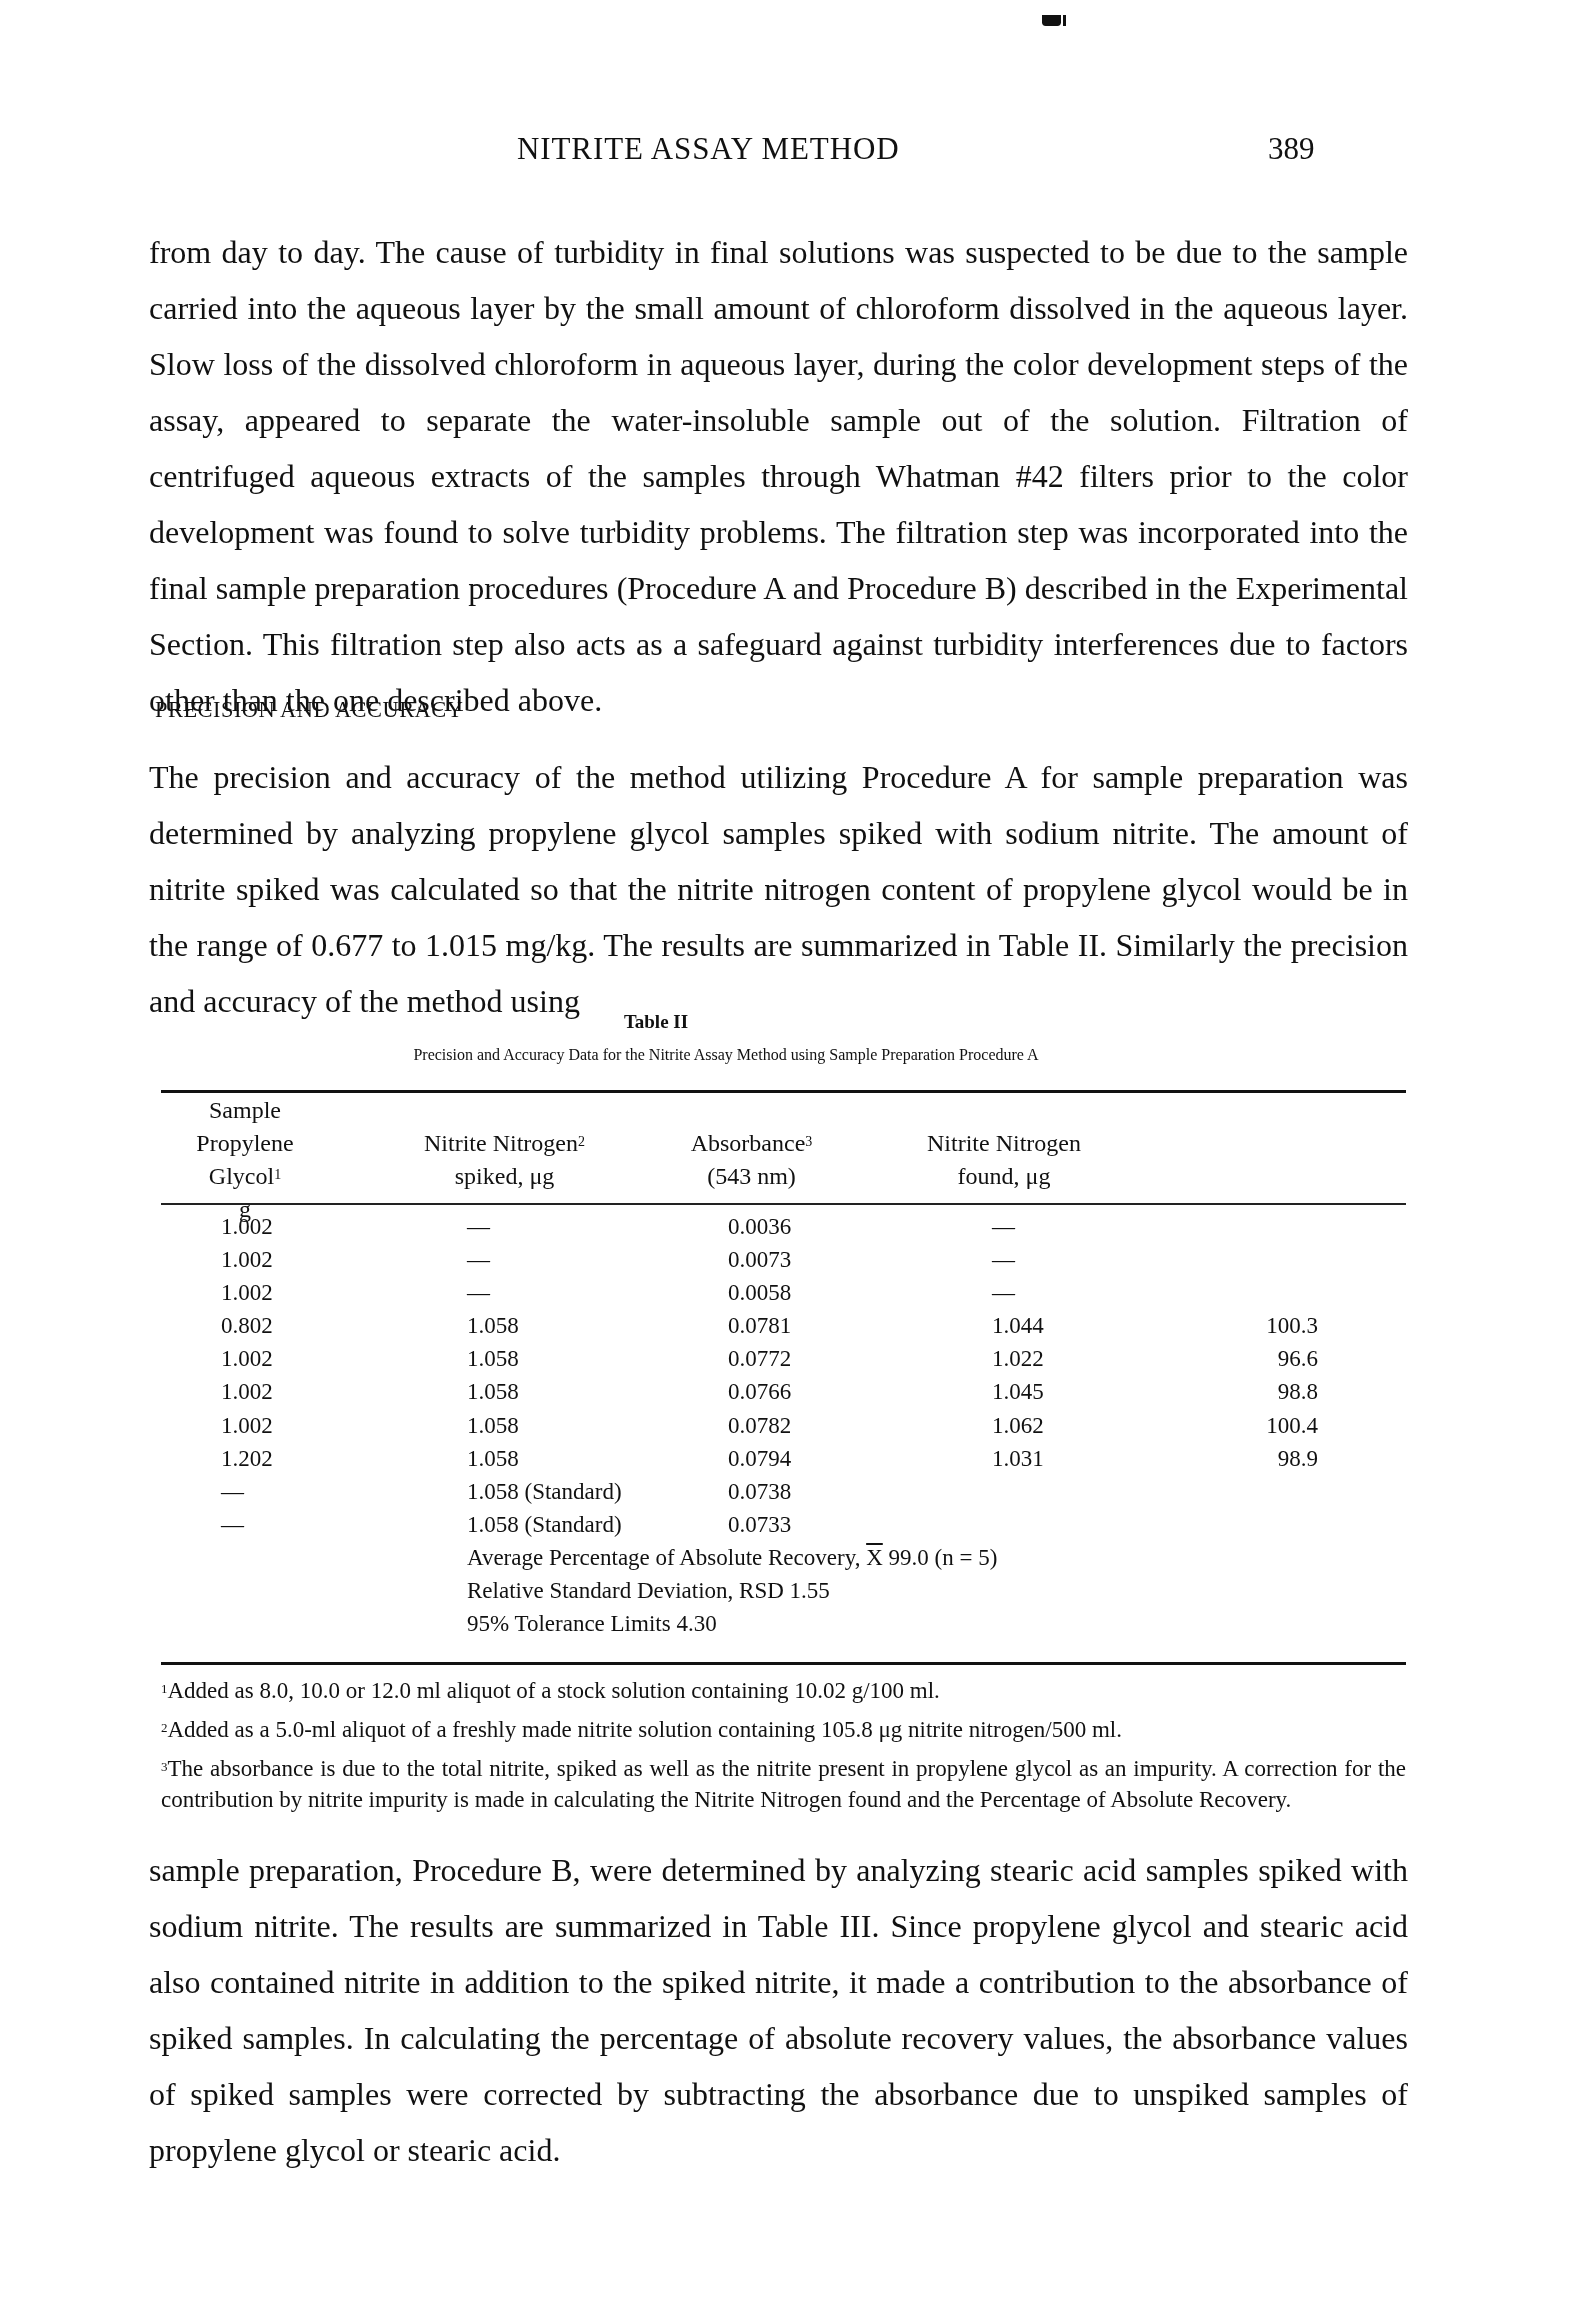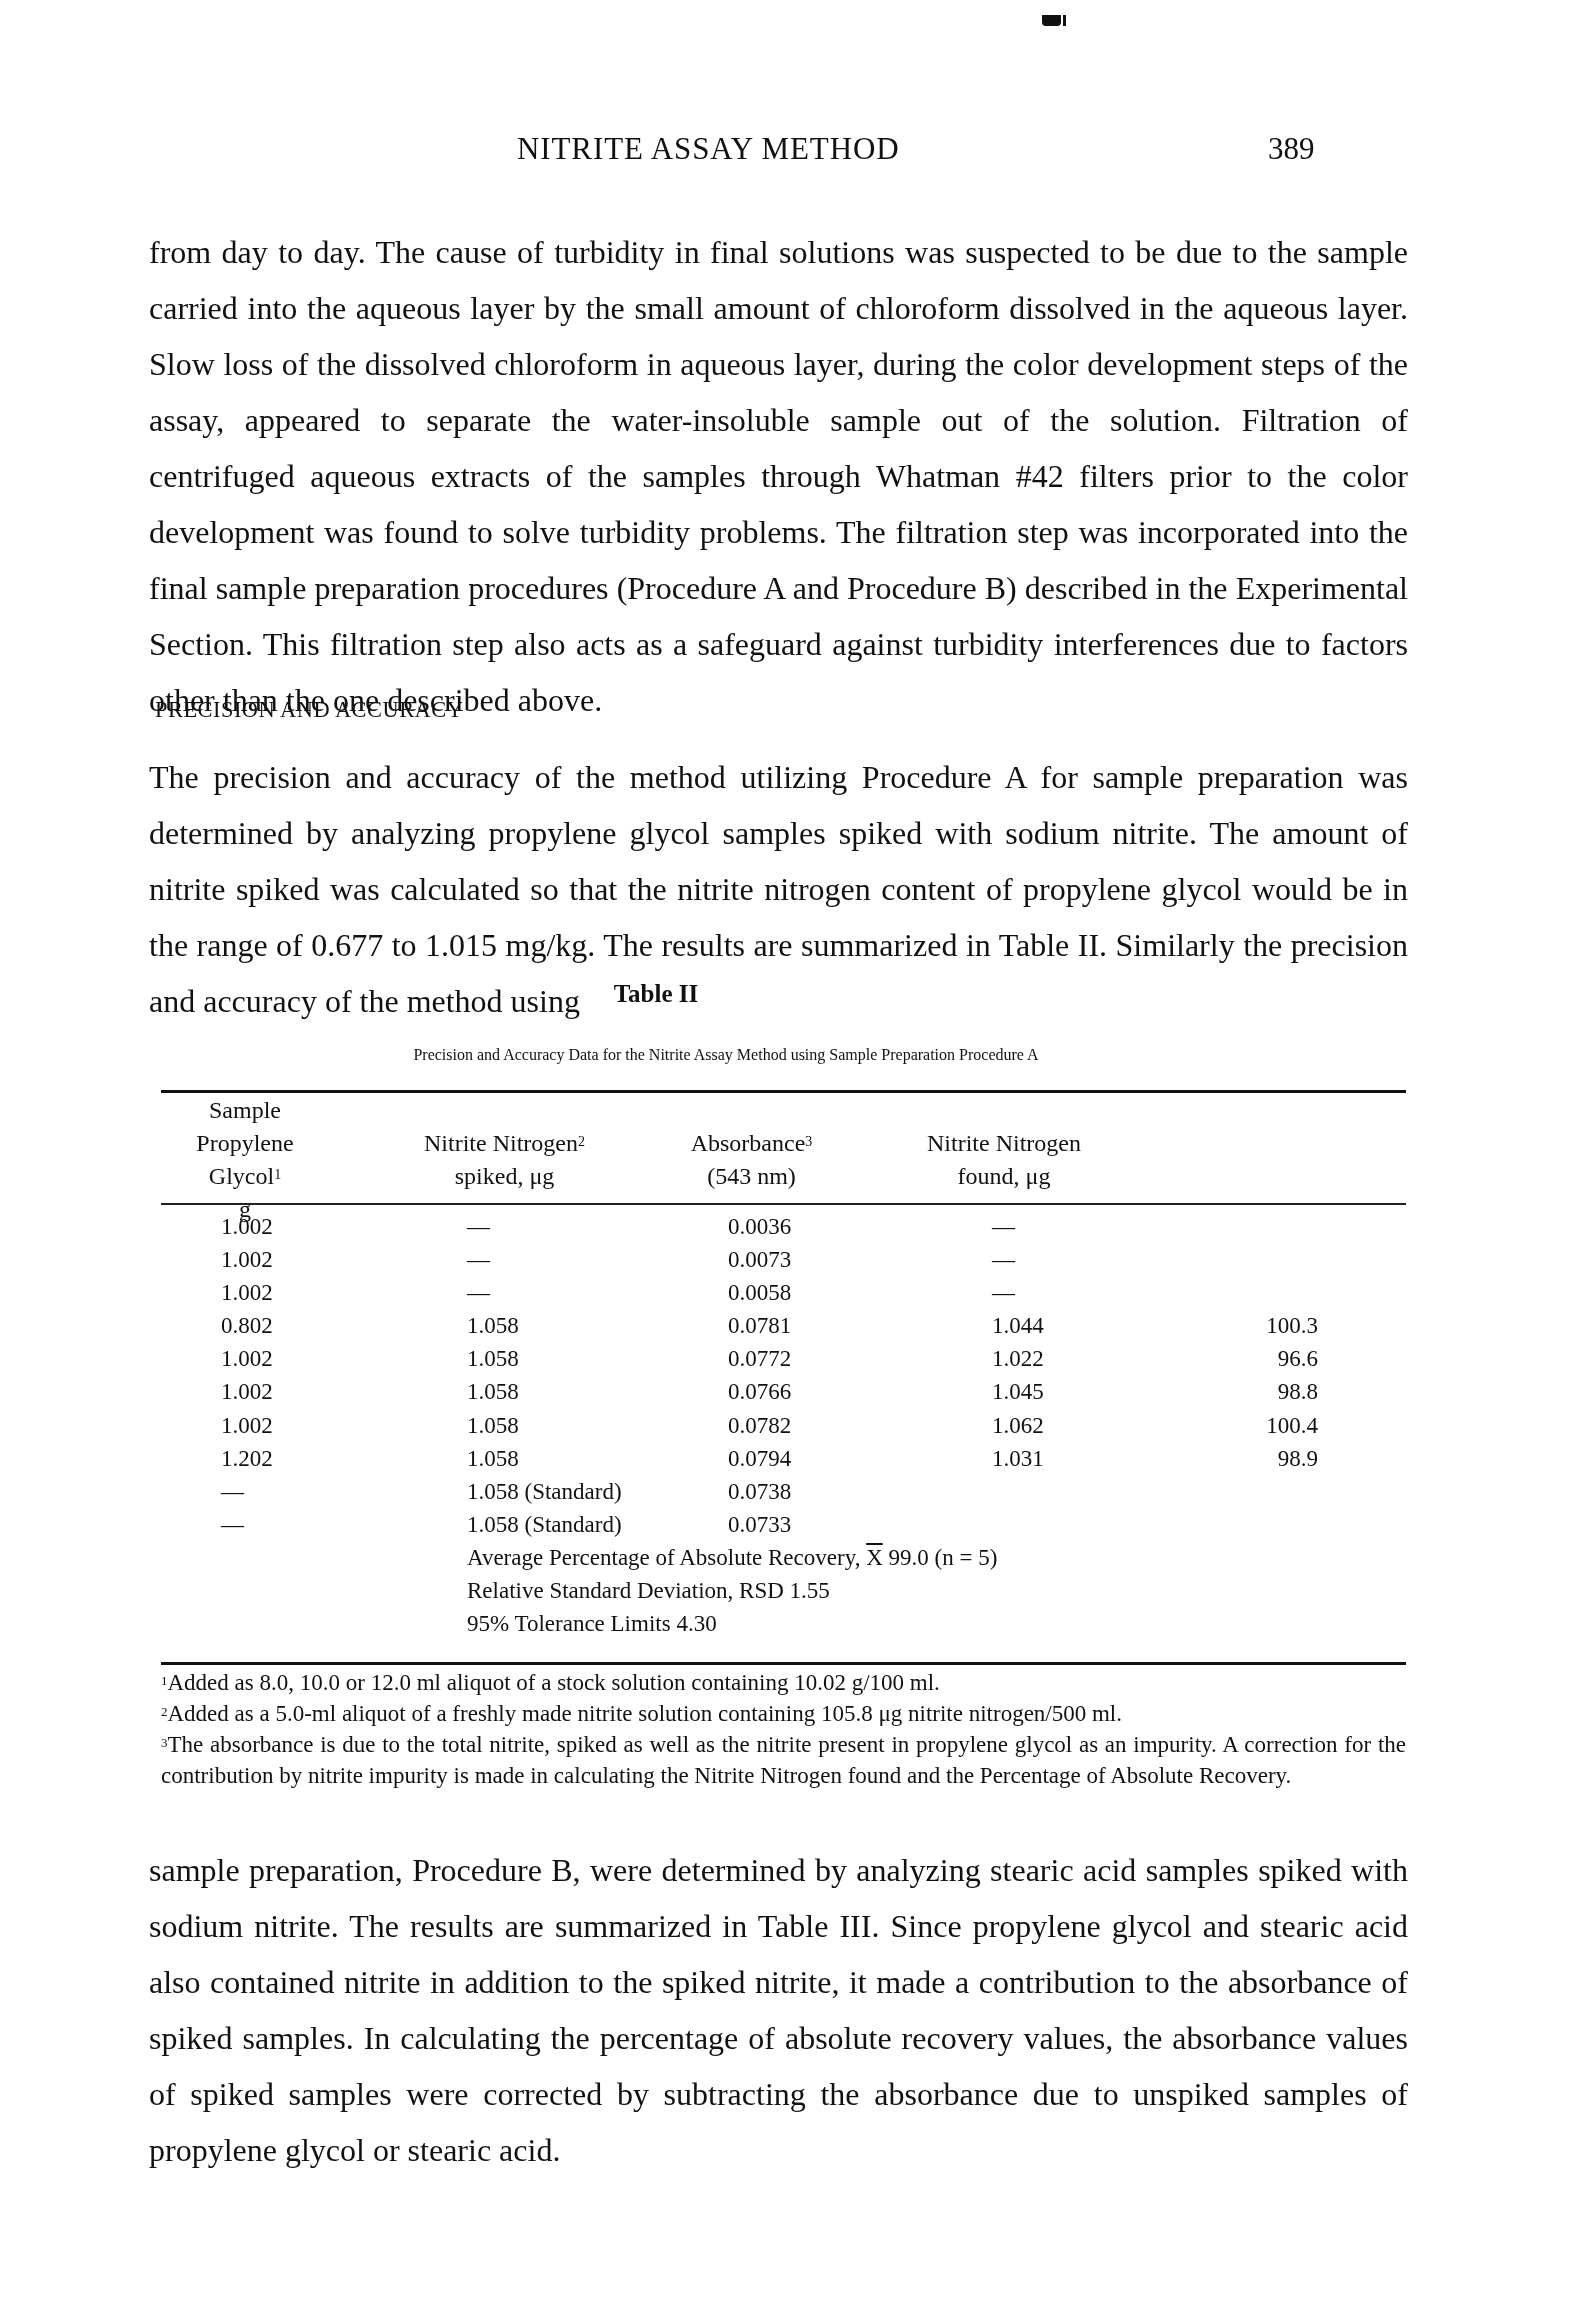--- a/index.html
+++ b/index.html
@@ -16,41 +16,41 @@
   .para {
     position: absolute; left: 149px; width: 1259px;
     font-size: 32px; line-height: 56px; text-align: justify; text-align-last: left;
     word-spacing: 0px;
   }
   .para1 { top: 224px; }
   .section-heading { position: absolute; left: 155px; top: 697px; font-size: 22.4px; letter-spacing: 0.5px; }
   .para2 { top: 749px; }
   .para3 { top: 1842px; }
 
-  .table-title { position: absolute; left: 0; width: 1312px; top: 980px; text-align: center; font-size: 25px; font-weight: bold; }
+  .table-title { position: absolute; left: 0; width: 1312px; top: 1011px; text-align: center; font-size: 19px; font-weight: bold; }
   .table-caption { position: absolute; left: 0; width: 1452px; top: 1046px; text-align: center; font-size: 16px; }
   .rule-thick { position: absolute; left: 161px; width: 1245px; height: 2.8px; background: #111; }
   .rule-thin { position: absolute; left: 161px; width: 1245px; height: 1.9px; background: #222; }
 
   .tbl { position: absolute; left: 161px; width: 1245px; font-size: 24px; }
   .hdr-cell { position: absolute; text-align: center; line-height: 33px; }
   .hdr-cell sup { font-size: 14px; vertical-align: top; position: relative; top: -1.9px; }
   .row { position: absolute; left: 0; width: 1245px; height: 34px; font-size: 23px; }
   .cell { position: absolute; top: 0; white-space: nowrap; }
   .c1 { left: 60px; }
   .c2 { left: 306px; }
   .c3 { left: 567px; }
   .c4 { left: 831px; }
   .c5 { right: 88px; text-align: right; }
   .summary { position: absolute; left: 306px; font-size: 23px; white-space: nowrap; }
   .xbar { text-decoration: overline; }
 
   .footnotes { position: absolute; left: 161px; width: 1245px; top: 1667px; font-size: 23px; line-height: 31px; text-align: justify; text-align-last: left; }
   .footnotes sup { font-size: 13px; vertical-align: top; position: relative; top: -1.9px; }
-  .fn { display: block; }
+  .fn { display: block; margin-top: 8px; }
 </style>
 </head>
 <body>
 
 <div class="scan-mark"></div>
 <div class="scan-mark2"></div>
 
 <div class="running-head">
   <span class="running-title">NITRITE ASSAY METHOD</span>
   <span class="page-number">389</span>

